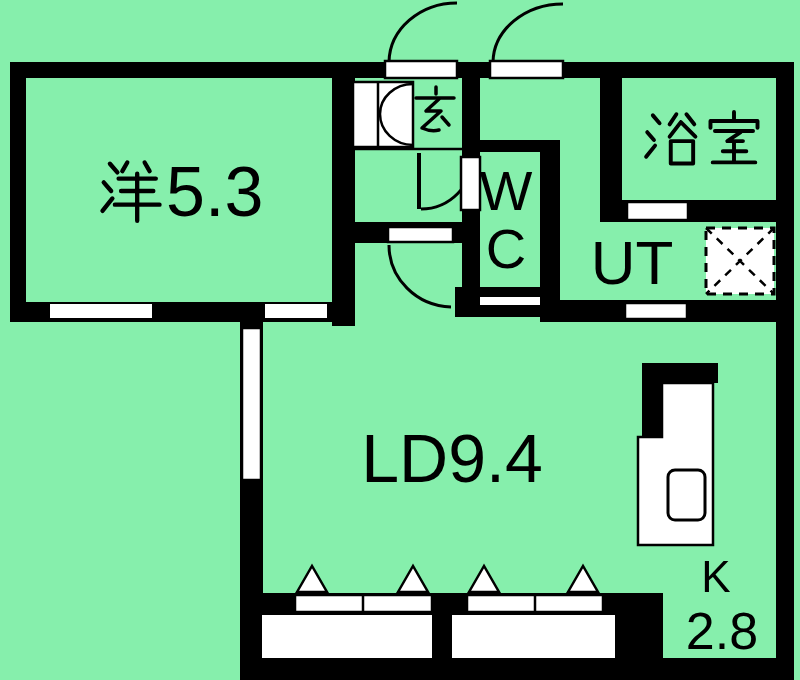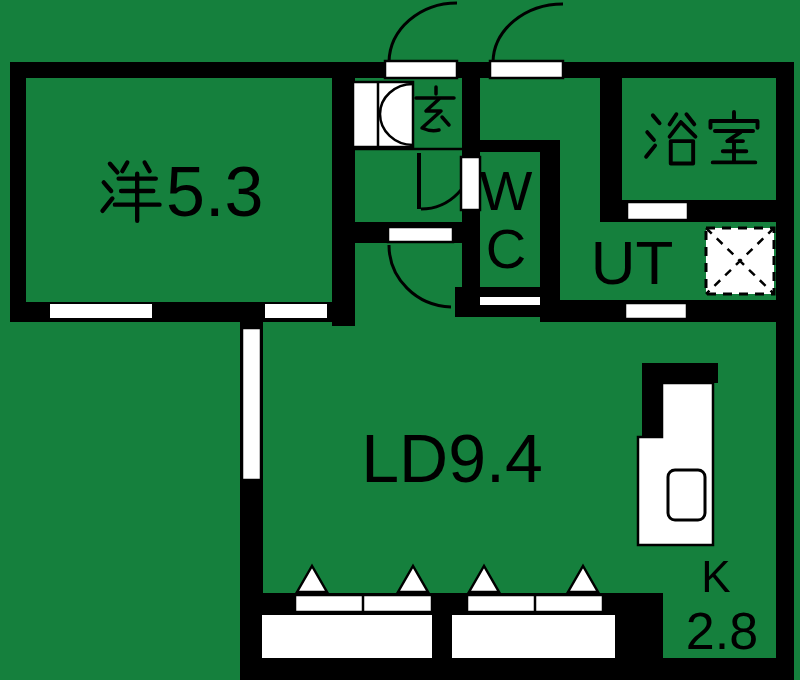--- a/index.html
+++ b/index.html
@@ -1,16 +1,16 @@
 <!DOCTYPE html>
 <html><head>
 <meta charset="utf-8">
 <style>
   html,body{margin:0;padding:0;background:#ffffff;}
-  .stage{position:relative;width:800px;height:680px;background:#15803d;overflow:hidden;}
+  .stage{position:relative;width:800px;height:680px;background:#86efac;overflow:hidden;}
   svg{display:block;}
   .wall{fill:#000000;stroke:none;}
   .opening{fill:#ffffff;stroke:none;}
   .leaf{fill:#ffffff;stroke:#000000;stroke-width:2.5;}
   .thin{fill:none;stroke:#000000;stroke-width:2.5;}
   .arc{fill:none;stroke:#000000;stroke-width:3;}
   .kanji{fill:none;stroke:#000000;stroke-width:7;stroke-linecap:round;stroke-linejoin:round;}
   .lbl{fill:#000000;font-family:"Liberation Sans","DejaVu Sans",sans-serif;}
   .frame{fill:#ffffff;stroke:#000000;stroke-width:2.5;}
   .tri{fill:#ffffff;stroke:#000000;stroke-width:2.5;stroke-linejoin:miter;}

